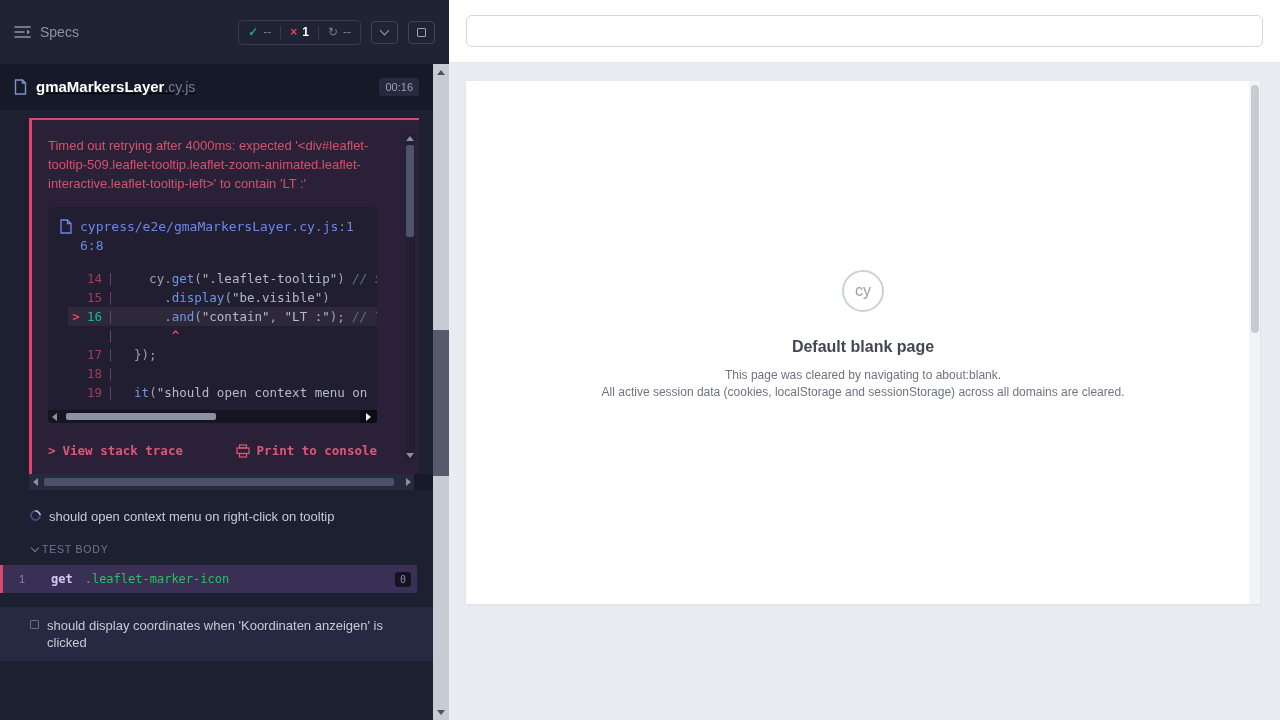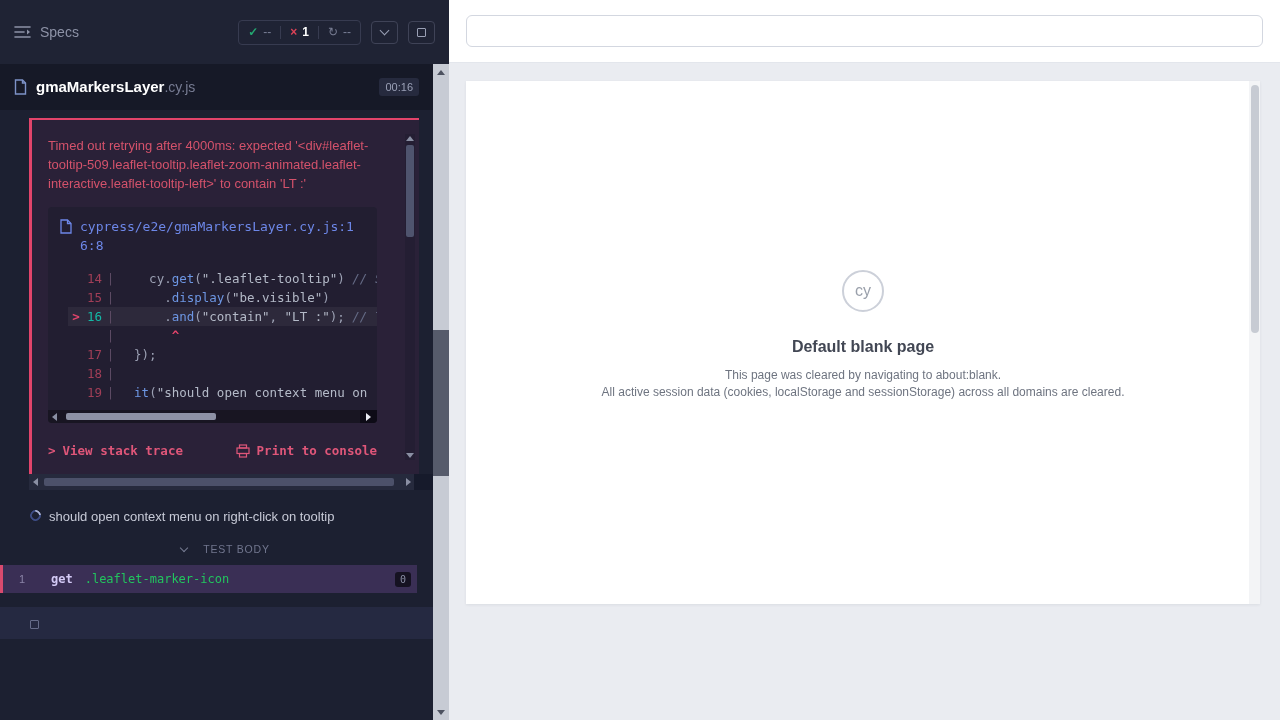--- a/index.html
+++ b/index.html
@@ -74,21 +74,21 @@
   
   .outer-hscroll { margin-left:29px; height:16px; display:flex; align-items:stretch; background:#262a3d; }
   .ohs-arrow { width:12px; display:flex; align-items:center; justify-content:center; cursor:pointer; }
   .ohs-track { flex:1; position:relative; }
   .ohs-thumb { position:absolute; left:3px; right:8px; top:4px; height:8px; background:#4c516a; border-radius:2px; cursor:pointer; }
   .ohs-corner { width:19px; background:#161a2b; }
 
   
   .test-row { margin-top:16px; display:flex; align-items:flex-start; gap:8px; padding:2px 14px 2px 30px; color:#c7cad7; font-size:13px; line-height:17px; cursor:pointer; }
   .spinner { width:11px; height:11px; border:2px solid #3d4c85; border-top-color:#aab3d6; border-radius:50%; flex-shrink:0; margin-top:2px; transform:rotate(40deg); }
-  .test-body-row { margin-top:12px; display:flex; align-items:center; gap:16px; padding:4px 14px 4px 32px; cursor:pointer;justify-content:center; }
+  .test-body-row { margin-top:12px; display:flex; align-items:center; gap:4px; padding:4px 14px 4px 32px; cursor:pointer; }
   .tb-chev { width:6px; height:6px; border-right:1.5px solid #767b92; border-bottom:1.5px solid #767b92; transform:rotate(45deg); margin-top:-2px; }
   .tb-label { color:#71768e; font-size:10.5px; letter-spacing:0.8px; }
   .command-row { margin-top:6px; margin-right:16px; background:#3a2f55; border-left:3px solid #d94a6e; display:flex; align-items:center; height:28px; padding-right:6px; cursor:pointer; }
   .cmd-num { margin-left:16px; width:18px; color:#8b84a8; font-size:11px; }
   .cmd-method { font-family:"DejaVu Sans Mono", monospace; font-weight:bold; color:#d3c9f5; font-size:12px; margin-left:14px; }
   .cmd-msg { font-family:"DejaVu Sans Mono", monospace; color:#22c55e; font-size:12px; margin-left:12px; flex:1; overflow:hidden; white-space:nowrap; }
   .cmd-badge { background:#151221; color:#8a8fa5; font-size:10px; font-family:"DejaVu Sans Mono", monospace; padding:2px 5px; border-radius:3px; }
   .test-row.pending { background:#252941; margin-top:14px; padding:10px 44px 10px 30px; }
   .pend-sq { width:9px; height:9px; border:1.5px solid #666c8a; border-radius:1px; flex-shrink:0; margin-top:3px; }
 
@@ -164,21 +164,21 @@
   </div>
 
   <div class="rep-body">
     <div class="rep-main">
 
       <div class="spec-header">
         <svg width="13" height="16" viewBox="0 0 13 16">
           <path d="M1.5 1h7l3 3v11h-10z" fill="none" stroke="#7d92c7" stroke-width="1.4"></path>
           <path d="M8.5 1v3h3" fill="none" stroke="#7d92c7" stroke-width="1.4"></path>
         </svg>
-        <div style="flex:1;">
+        <div style="flex:1;text-decoration:underline;">
           <span class="spec-name">gmaMarkersLayer</span><span class="spec-ext">.cy.js</span>
         </div>
         <span class="spec-duration">00:16</span>
       </div>
 
       <div class="error-block">
         <div class="error-msg">Timed out retrying after 4000ms: expected '&lt;div#leaflet-tooltip-509.leaflet-tooltip.leaflet-zoom-animated.leaflet-interactive.leaflet-tooltip-left&gt;' to contain 'LT :'</div>
 
         <div class="code-frame">
           <div class="file-link">
@@ -257,20 +257,21 @@
 
       <div class="command-row">
         <span class="cmd-num">1</span>
         <span class="cmd-method">get</span>
         <span class="cmd-msg">.leaflet-marker-icon</span>
         <span class="cmd-badge">0</span>
       </div>
 
       <div class="test-row pending">
         <span class="pend-sq"></span>
+        <span>should display coordinates when 'Koordinaten anzeigen' is clicked</span>
       </div>
 
     </div>
 
     <div class="v-scroll">
       <div class="vs-arrow top">
           <span class="tri-u"></span>
         </div>
       <div class="vs-thumb"></div>
       <div class="vs-arrow bottom">

